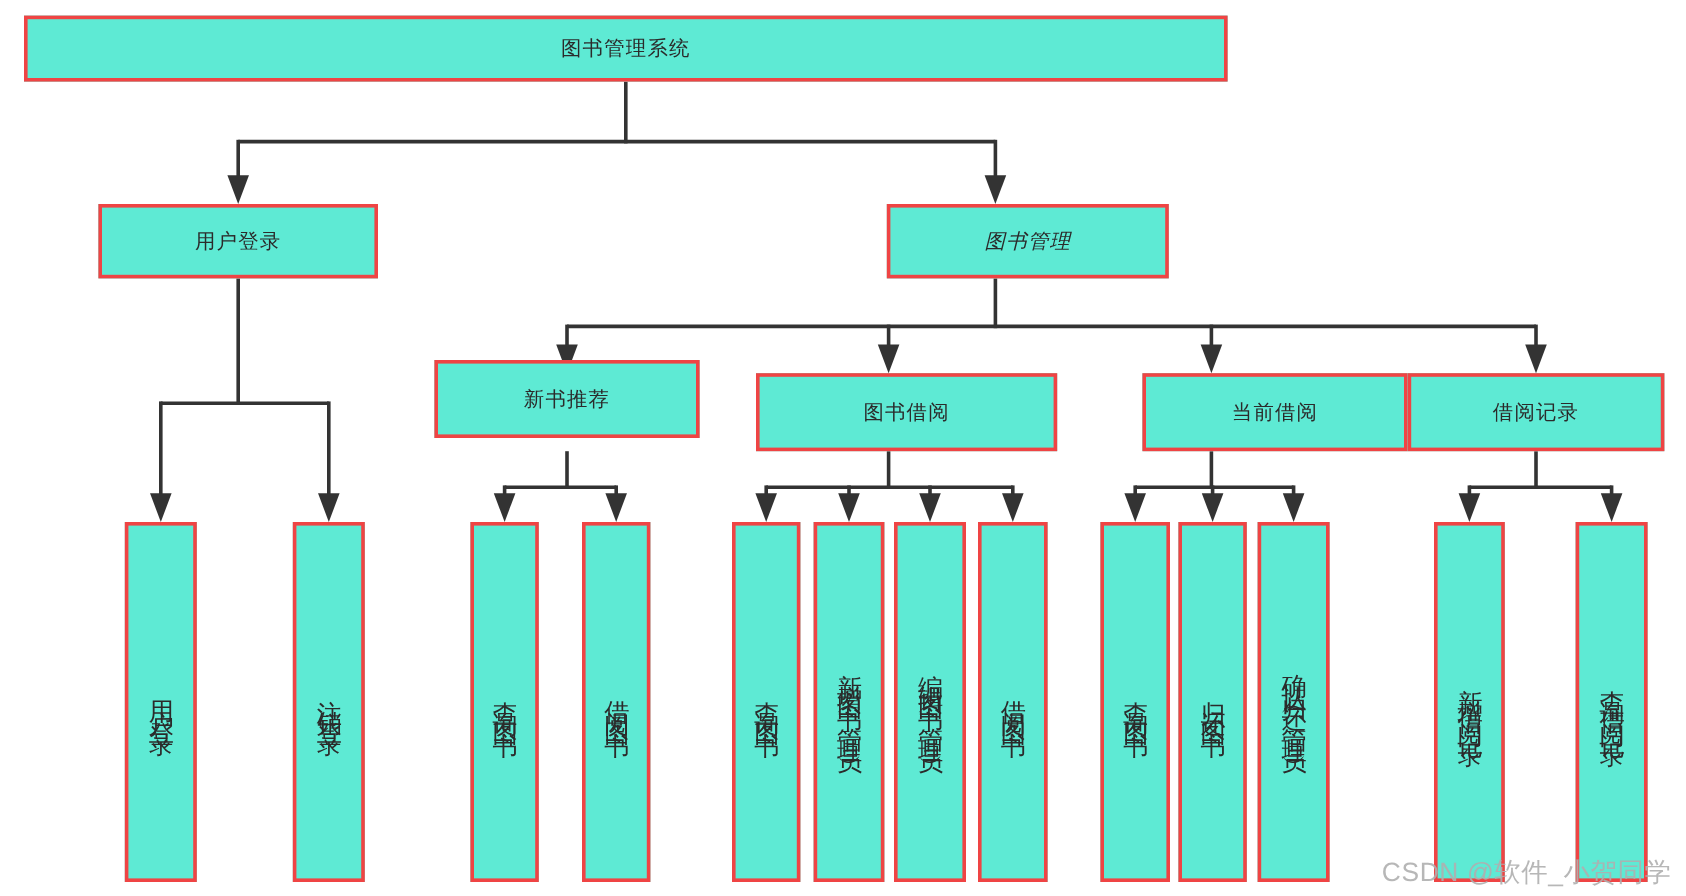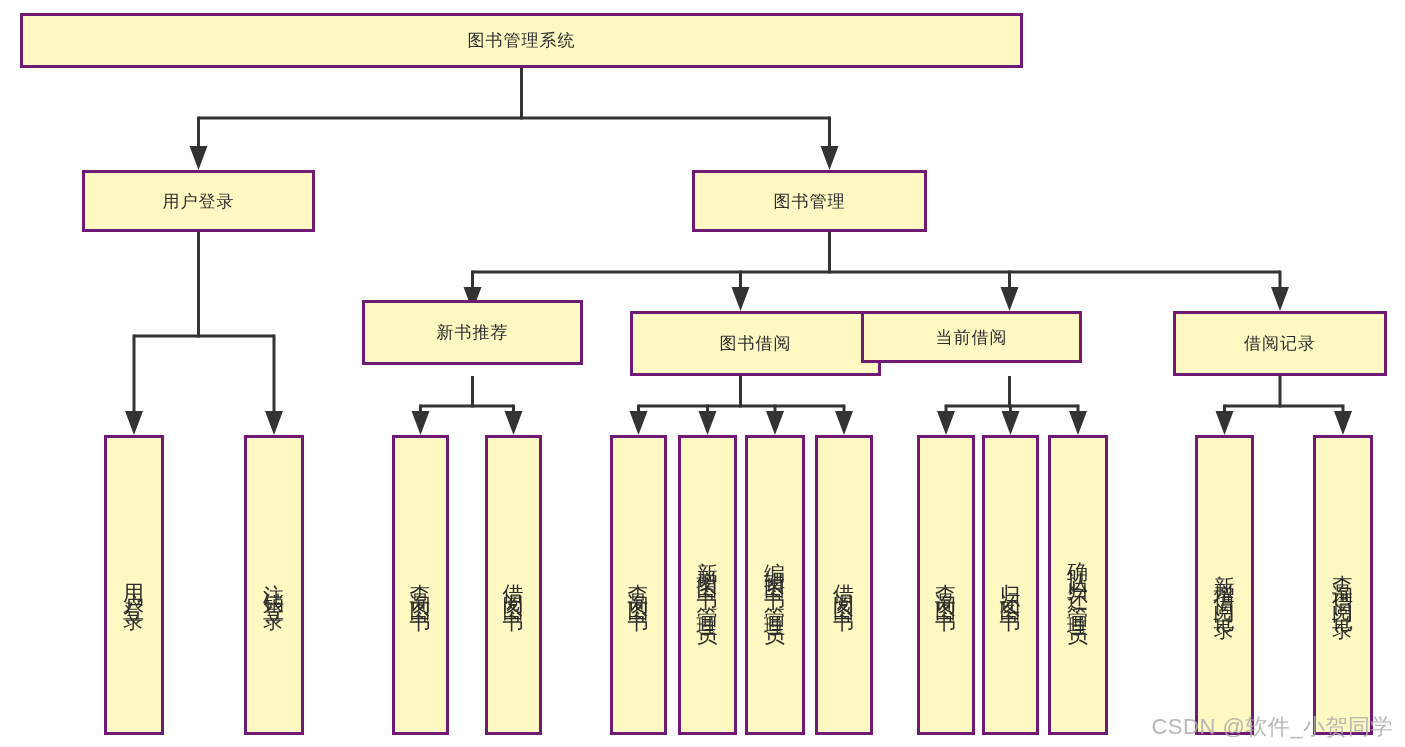--- a/index.html
+++ b/index.html
@@ -12,22 +12,22 @@
     overflow: hidden;
   }
   .connectors {
     position: absolute;
     left: 0; top: 0;
     width: 1405px; height: 747px;
   }
   .node {
     position: absolute;
     box-sizing: border-box;
-    background: #fef9c3;
-    border: 3px solid #701a75;
+    background: #5eead4;
+    border: 3px solid #ef4444;
     display: flex;
     align-items: center;
     justify-content: center;
     color: #2b2b2b;
     z-index: 2;
   }
   .node.h-label { font-size: 17px; letter-spacing: 1px; }
   .node.leaf { top: 435px; height: 300px; }
   .vtext {
     writing-mode: vertical-rl;
@@ -35,25 +35,25 @@
     font-size: 21px;
     line-height: 1;
     letter-spacing: 9px;
     color: #2b2b2b;
     white-space: nowrap;
   }
   
   .n-root { left: 20px;  top: 13px;  width: 1003px; height: 55px; }
   
   .n-login { left: 82px;  top: 170px; width: 233px; height: 62px; }
-  .n-mgmt  { left: 692px; top: 170px; width: 235px; height: 62px; }
+  .n-mgmt  { left: 739px; top: 170px; width: 235px; height: 62px; font-style: italic; }
   
   .n-rec   { left: 362px;  top: 300px; width: 221px; height: 65px; }
   .n-bor   { left: 630px;  top: 311px; width: 251px; height: 65px; }
-  .n-cur   { left: 861px;  top: 311px; width: 221px; height: 52px; }
+  .n-cur   { left: 952px;  top: 311px; width: 221px; height: 65px; }
   .n-recd  { left: 1173px; top: 311px; width: 214px; height: 65px; }
   
   .l1  { left: 104px;  width: 60px; }
   .l2  { left: 244px;  width: 60px; }
   .l3  { left: 392px;  width: 57px; }
   .l4  { left: 485px;  width: 57px; }
   .l5  { left: 610px;  width: 57px; }
   .l6  { left: 678px;  width: 59px; }
   .l7  { left: 745px;  width: 60px; }
   .l8  { left: 815px;  width: 58px; }

